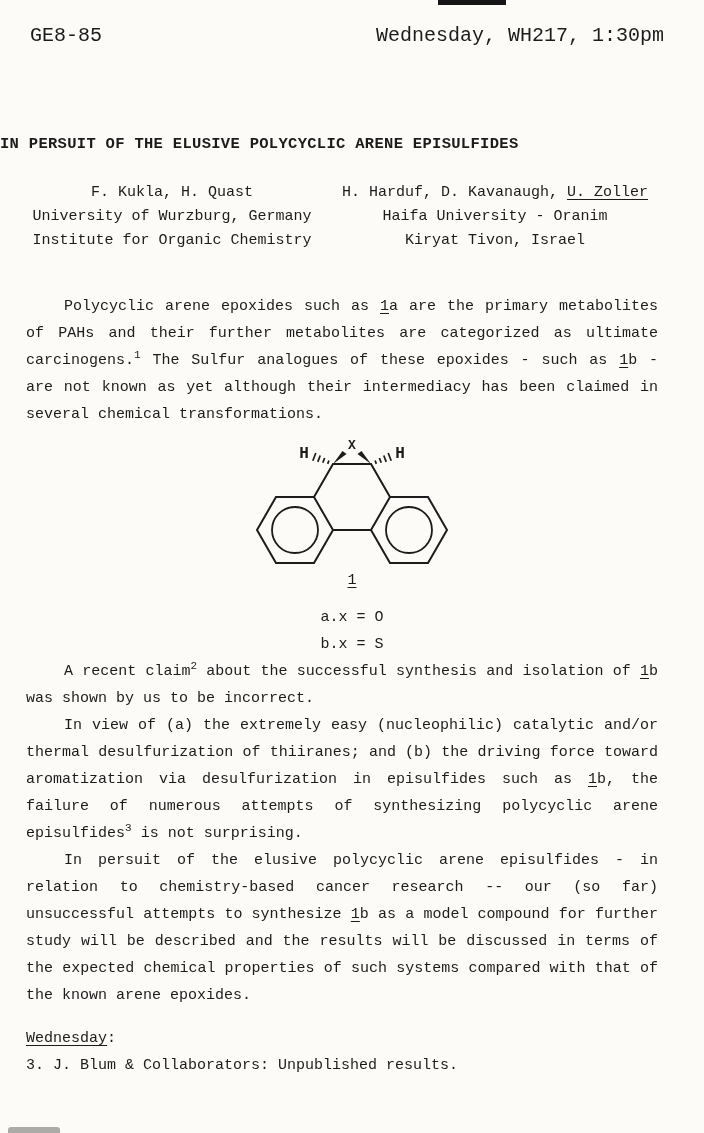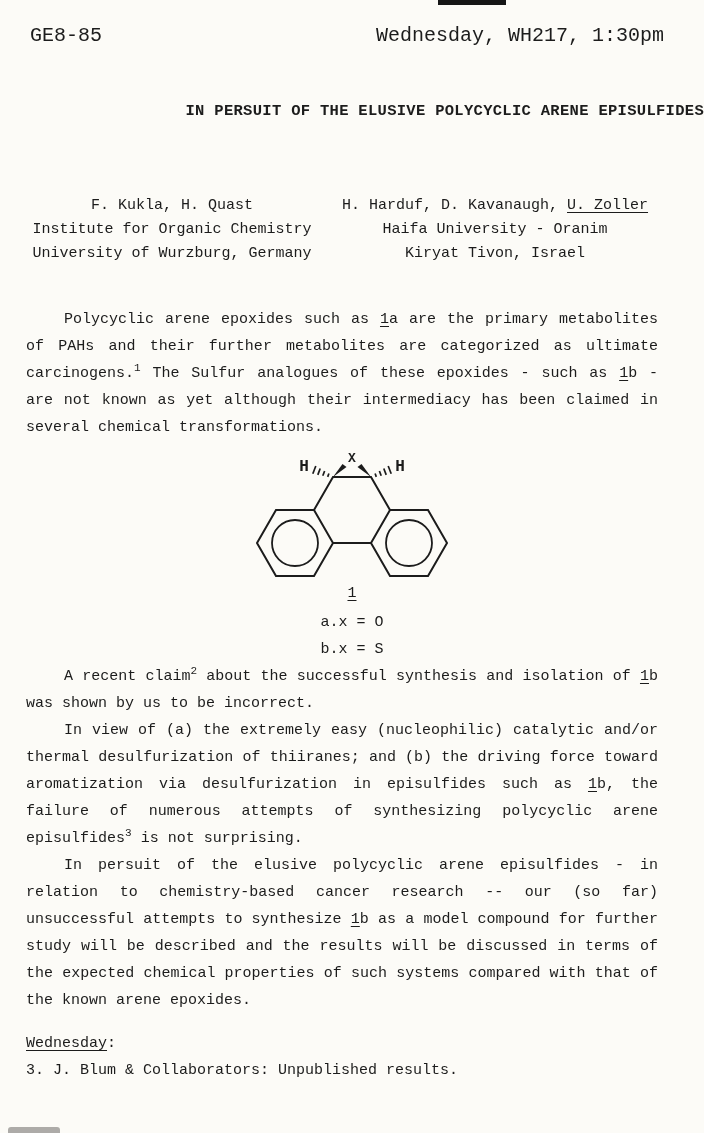--- a/index.html
+++ b/index.html
@@ -5,33 +5,33 @@
   html,body { margin:0; padding:0; background:#e8e6e2; }
   .page {
     position:relative; width:704px; height:1133px; margin:0 auto;
     background:#fcfbf7; overflow:hidden;
     font-family:"Liberation Mono","DejaVu Sans Mono",monospace;
     color:#1c1c1c;
   }
   .header { display:flex; justify-content:space-between; padding:24px 40px 0 30px; font-size:20px; }
   .artifact-top { position:absolute; top:0; left:438px; width:68px; height:5px; background:#161616; }
   .artifact-bottom { position:absolute; bottom:0; left:8px; width:52px; height:6px; background:rgba(45,42,40,0.38); border-radius:3px 3px 0 0; }
-  .title { margin:55px 0 0; text-align:right; font-size:15.5px; font-weight:bold; letter-spacing:0.3px; }
-  .authors { display:flex; justify-content:space-between; margin:74px 46px 0 26px; font-size:15px; line-height:24px; }
+  .title { margin:88px 0 0; text-align:left; font-size:15.5px; font-weight:bold; letter-spacing:0.3px; }
+  .authors { display:flex; justify-content:space-between; margin:28px 46px 0 26px; font-size:15px; line-height:24px; }
   .author-block { text-align:center; }
   .author-block.left  { width:292px; }
   .author-block.right { width:326px; }
   .body-par { margin:0 46px 0 26px; font-size:15px; line-height:27px; text-align:justify; text-indent:38px; }
   .body-par.first { margin-top:40px; }
   .u { text-decoration:underline; text-underline-offset:3px; }
   sup { font-size:11px; line-height:0; vertical-align:super; }
   figure.structure { margin:0; text-align:center; }
   figure.structure svg { display:block; margin:2px auto 0; }
   .fig-number { font-size:15px; line-height:22px; }
-  .fig-variants { display:inline-block; text-align:left; font-size:15px; line-height:27px; margin-top:4px; }
+  .fig-variants { display:inline-block; text-align:left; font-size:15px; line-height:27px; margin-top:12px; }
   .references { margin:16px 46px 0 26px; font-size:15px; line-height:27px; }
   .bond { stroke:#1c1c1c; stroke-width:2; fill:none; stroke-linecap:round; }
   .circ { stroke:#1c1c1c; stroke-width:1.8; fill:none; }
   .hash { stroke:#1c1c1c; stroke-width:1.7; }
   .wedge { fill:#1c1c1c; }
   .atom  { font-family:"Liberation Mono","DejaVu Sans Mono",monospace; font-weight:bold; fill:#1c1c1c; }
 </style>
 </head>
 <body>
 
@@ -42,22 +42,22 @@
   <div class="header">
     <span>GE8-85</span>
     <span>Wednesday, WH217, 1:30pm</span>
   </div>
 
   <h1 class="title">IN PERSUIT OF THE ELUSIVE POLYCYCLIC ARENE EPISULFIDES</h1>
 
   <div class="authors">
     <div class="author-block left">
       <div>F. Kukla, H. Quast</div>
+      <div>University of Wurzburg, Germany</div>
       <div>Institute for Organic Chemistry</div>
-      <div>University of Wurzburg, Germany</div>
     </div>
     <div class="author-block right">
       <div><span>H. Harduf, D. Kavanaugh, </span><span class="u">U. Zoller</span></div>
       <div>Haifa University - Oranim</div>
       <div>Kiryat Tivon, Israel</div>
     </div>
   </div>
 
   <p class="body-par first"><span>Polycyclic arene epoxides such as </span><span class="u">1</span><span>a are the primary metabolites of PAHs and their further metabolites are categorized as ultimate carcinogens.</span><sup>1</sup><span> The Sulfur analogues of these epoxides - such as </span><span class="u">1</span><span>b - are not known as yet although their intermediacy has been claimed in several chemical transformations.</span></p>
 

